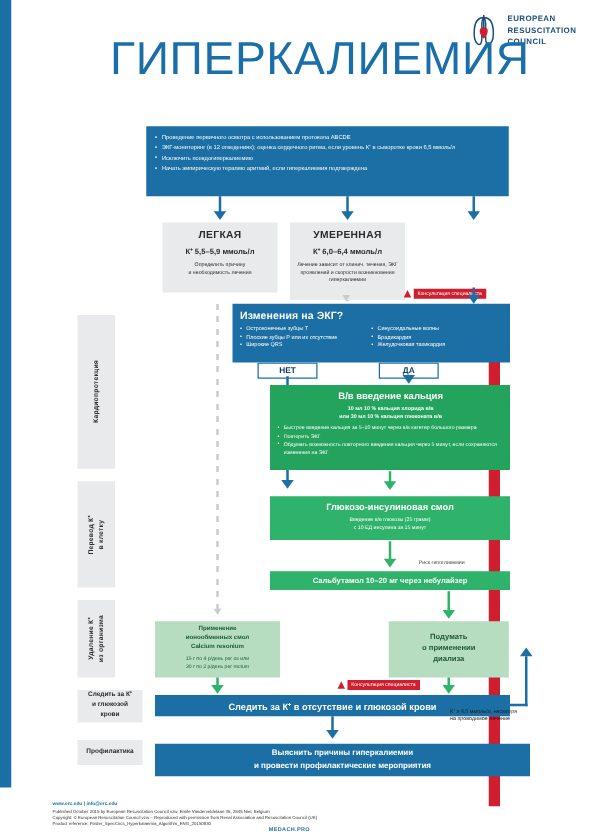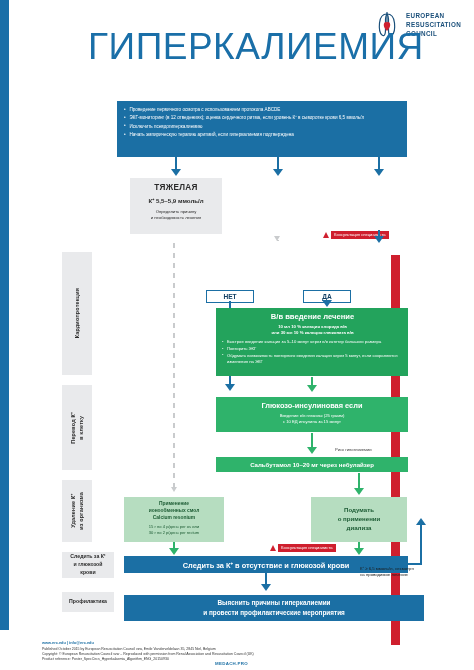--- a/index.html
+++ b/index.html
@@ -194,63 +194,83 @@
   </div>
 
   <div class="conn" style="left:175px;top:157px;width:2.4px;height:13px;"></div>
   <div class="arw" style="left:171px;top:169px;"></div>
   <div class="conn" style="left:277px;top:157px;width:2.4px;height:13px;"></div>
   <div class="arw" style="left:273px;top:169px;"></div>
   <div class="conn" style="left:378px;top:157px;width:2.4px;height:13px;"></div>
   <div class="arw" style="left:374px;top:169px;"></div>
 
   <div class="box grey-box sev" id="sev-mild">
-    <div class="t">ТЯЖЕЛАЯ</div>
+    <div class="t">ЛЕГКАЯ</div>
     <div class="k">К⁺ 5,5–5,9 ммоль/л</div>
     <div class="d" style="white-space:pre-line">Определить причину
 и необходимость лечения</div>
   </div>
+  <div class="box grey-box sev" id="sev-moderate">
+    <div class="t">УМЕРЕННАЯ</div>
+    <div class="k">К⁺ 6,0–6,4 ммоль/л</div>
+    <div class="d">Лечение зависит от клинич. течения, ЭКГ проявлений и скорости возникновения гиперкалиемии</div>
+  </div>
 
   <div class="spec" id="spec-1">
     <div class="tri"></div>
     <div class="lbl">Консультация специалиста</div>
   </div>
 
   <div class="conn" style="left:378px;top:230px;width:2.4px;height:7px;"></div>
   <div class="arw" style="left:374px;top:236px;"></div>
 
   <div class="conn grey" style="left:277px;top:240px;width:2.4px;height:1px;"></div>
   <div class="arw grey small" style="left:274px;top:236px;"></div>
 
+  <div class="box blue-box" id="ecg">
+    <div class="h">Изменения на ЭКГ?</div>
+    <div class="cols">
+      <ul class="bl">
+        <li>Остроконечные зубцы Т</li>
+        <li>Плоские зубцы Р или их отсутствие</li>
+        <li>Широкие QRS</li>
+      </ul>
+      <ul class="bl">
+        <li>Синусоидальные волны</li>
+        <li>Брадикардия</li>
+        <li>Желудочковая тахикардия</li>
+      </ul>
+    </div>
+  </div>
 
   <div class="box ynbox" id="lbl-no">НЕТ</div>
   <div class="box ynbox" id="lbl-yes">ДА</div>
 
   <div class="conn" style="left:229px;top:301px;width:2.4px;height:84px;"></div>
   <div class="arw" style="left:225px;top:384px;"></div>
 
   <div class="conn" style="left:326px;top:301px;width:2.4px;height:1px;"></div>
   <div class="arw" style="left:322px;top:300px;"></div>
 
   <div class="box green-dark" id="calcium">
-    <div class="h">В/в введение лечение</div>
+    <div class="h">В/в введение кальция</div>
     <div class="s" style="white-space:pre-line">10 мл 10 % кальция хлорида в/в
 или 30 мл 10 % кальция глюконата в/в</div>
     <ul class="bl">
       <li>Быстрое введение кальция за 5–10 минут через в/в катетер большого размера</li>
       <li>Повторить ЭКГ</li>
       <li>Обдумать возможность повторного введения кальция через 5 минут, если сохраняются изменения на ЭКГ</li>
     </ul>
   </div>
 
   <div class="conn green" style="left:311px;top:377px;width:2.4px;height:9px;"></div>
   <div class="arw green" style="left:307px;top:385px;"></div>
 
   <div class="box green-mid" id="gluins">
-    <div class="h">Глюкозо-инсулиновая если</div>
+    <div class="h">Глюкозо-инсулиновая смол</div>
     <div class="s" style="white-space:pre-line">Введение в/в глюкозы (25 грамм)
 с 10 ЕД инсулина за 15 минут</div>
   </div>
 
   <div id="hypo-note">Риск гипогликемии</div>
 
   <div class="conn green" style="left:311px;top:433px;width:2.4px;height:15px;"></div>
   <div class="arw green" style="left:307px;top:447px;"></div>
 
   <div class="box green-mid" id="salb">Сальбутамол 10–20 мг через небулайзер</div>

